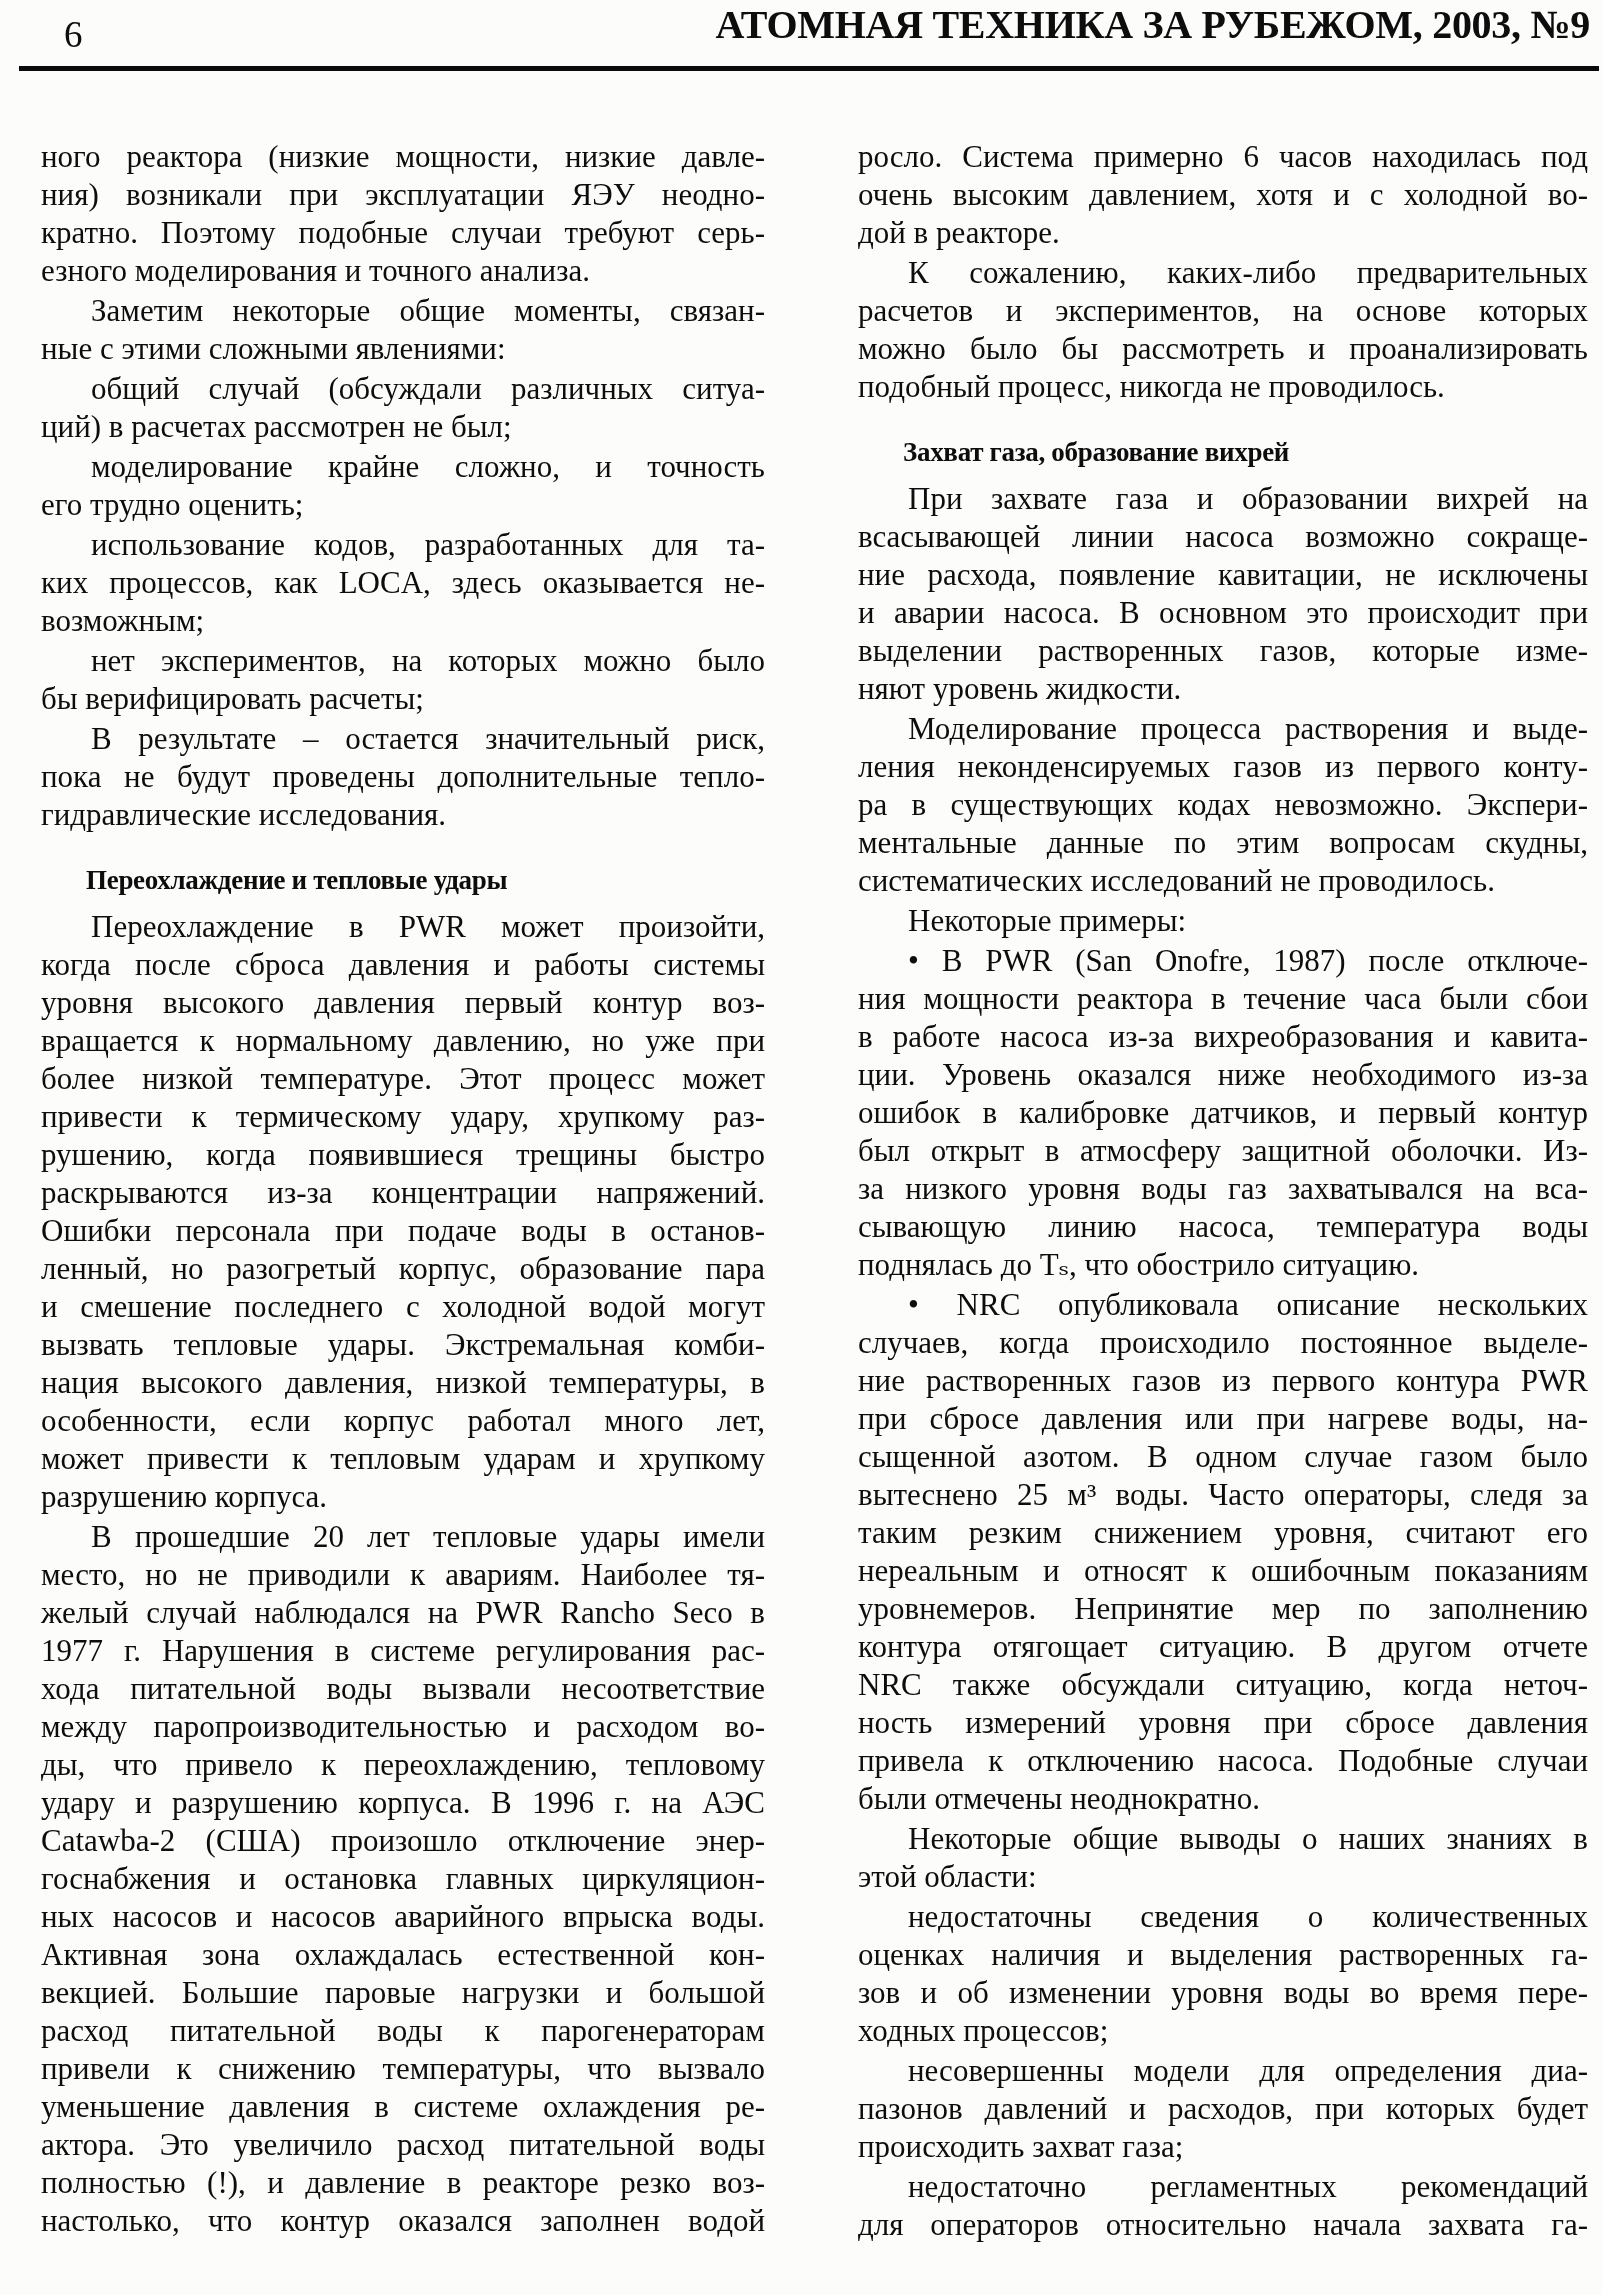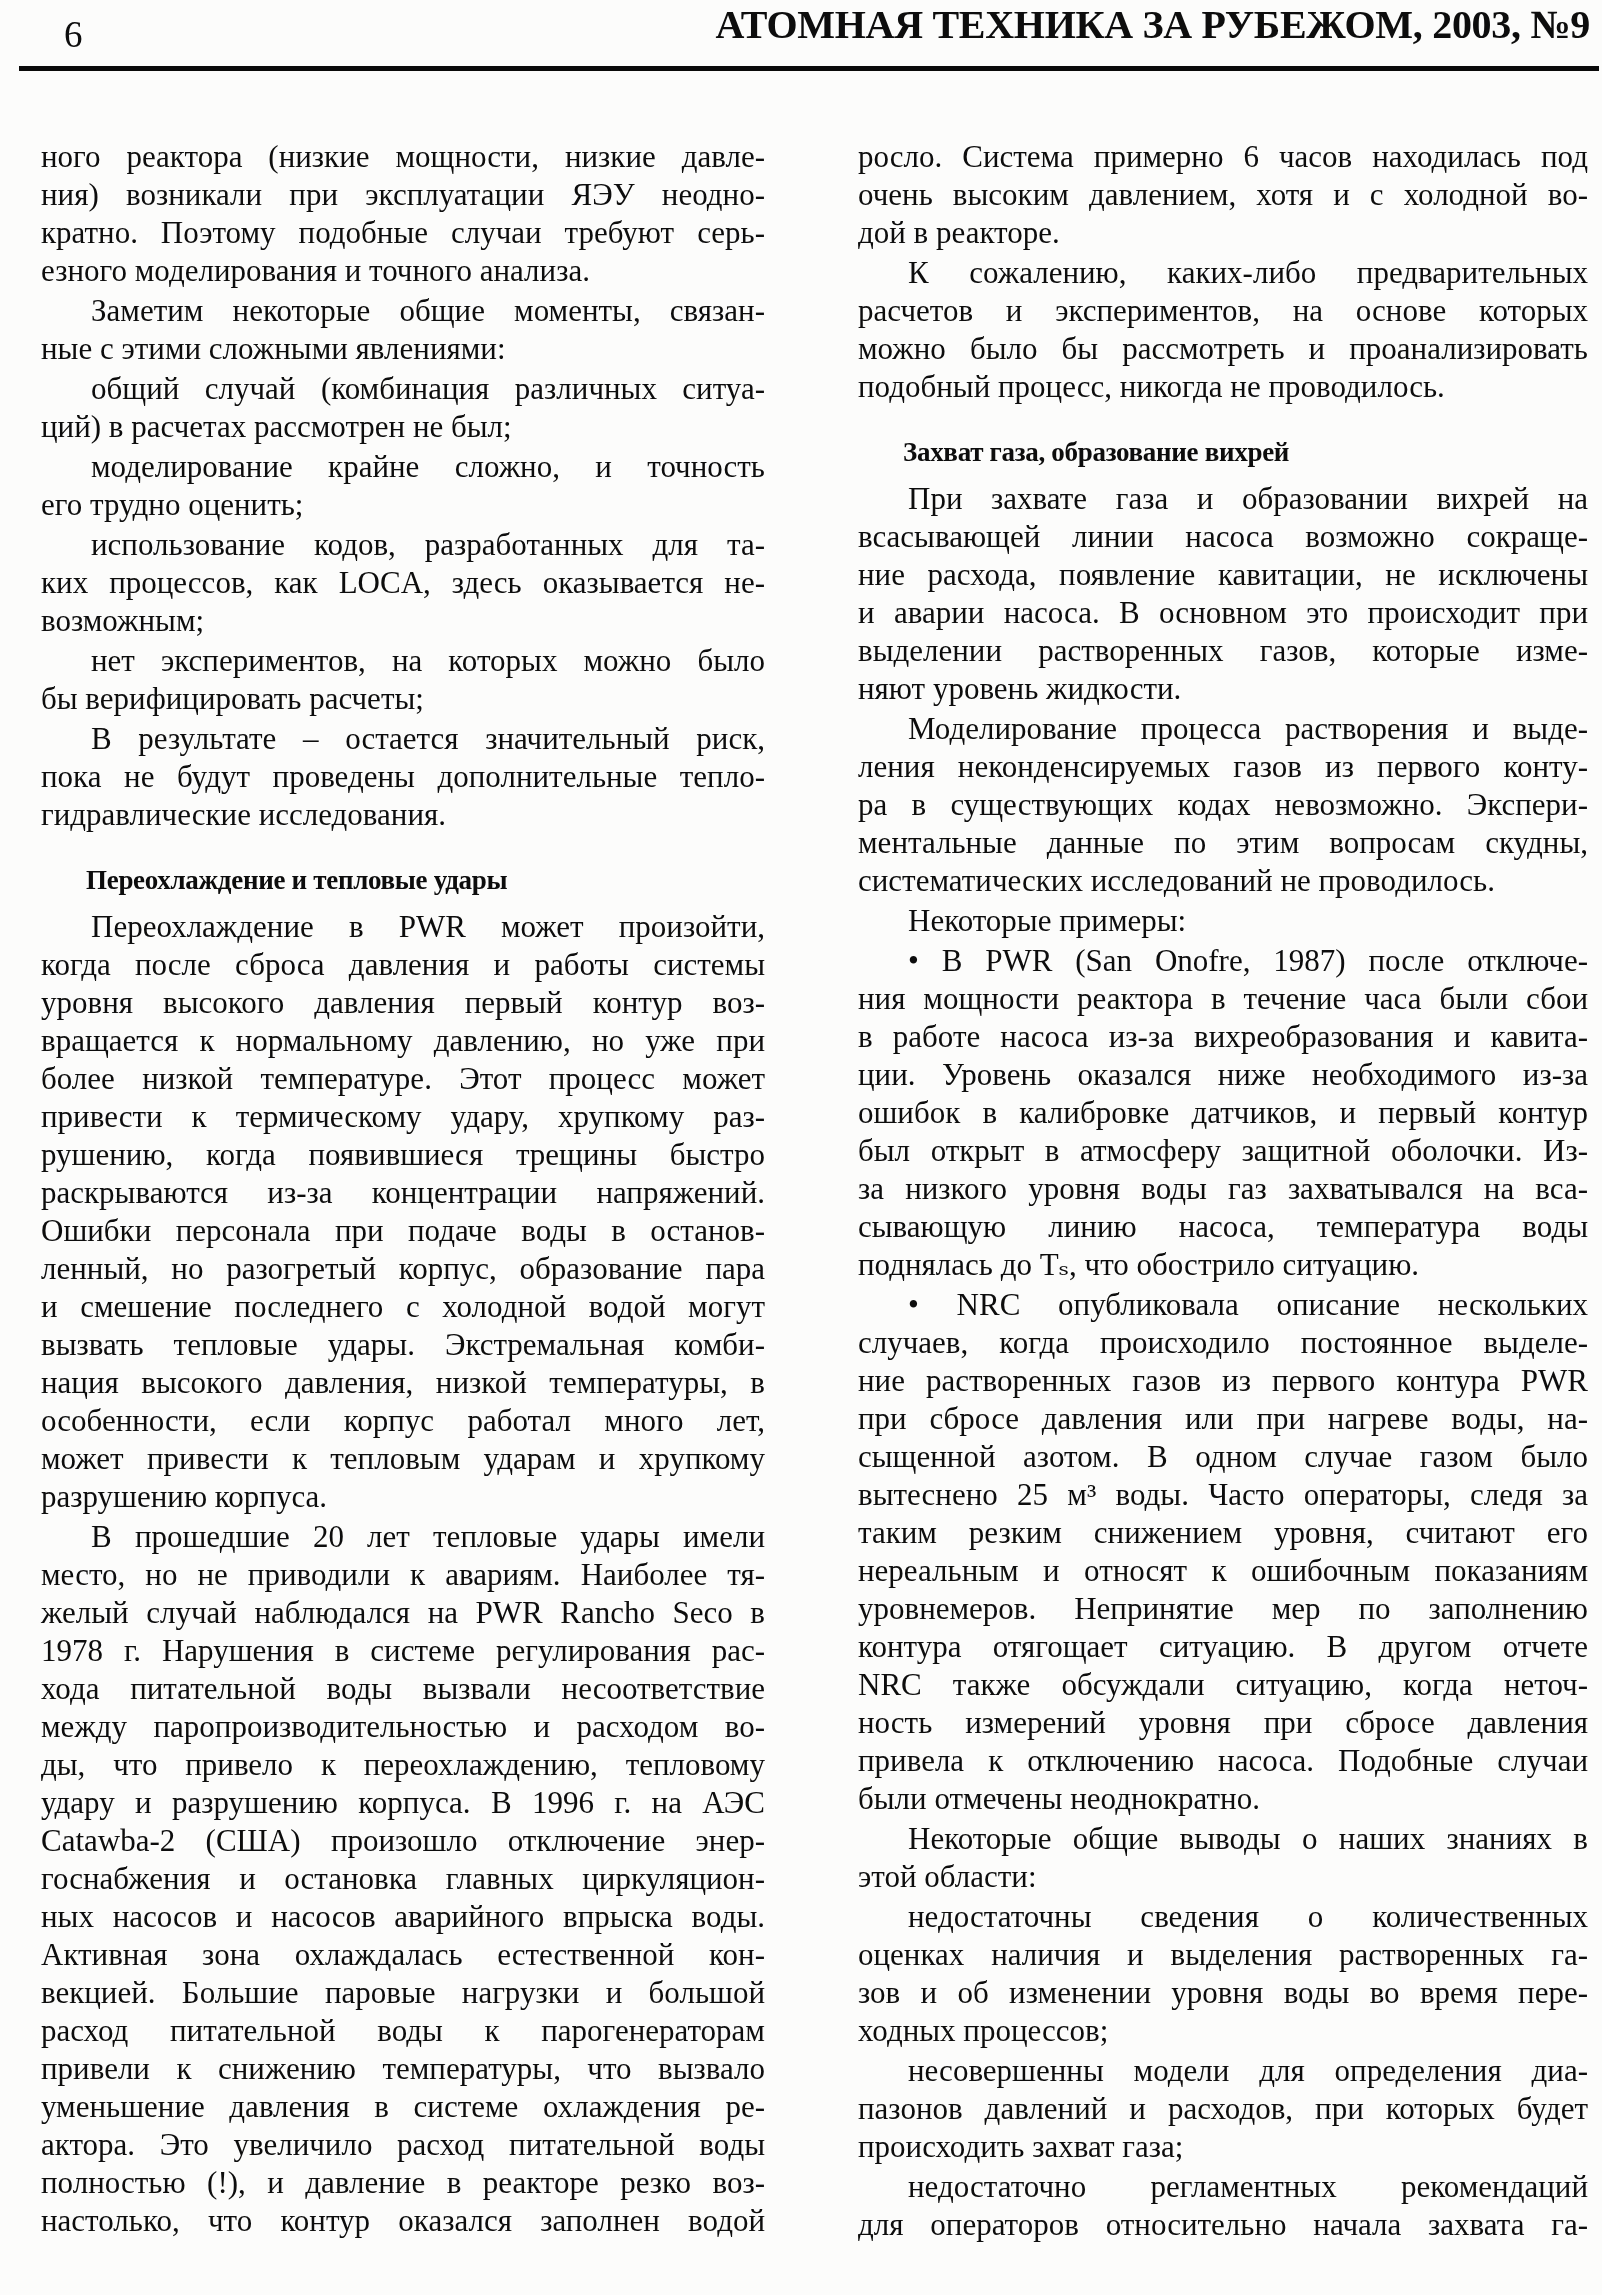--- a/index.html
+++ b/index.html
@@ -76,21 +76,21 @@
         <div class="line">ного реактора (низкие мощности, низкие давле-</div>
         <div class="line">ния) возникали при эксплуатации ЯЭУ неодно-</div>
         <div class="line">кратно. Поэтому подобные случаи требуют серь-</div>
         <div class="line last">езного моделирования и точного анализа.</div>
       </div>
       <div class="para">
         <div class="line indent">Заметим некоторые общие моменты, связан-</div>
         <div class="line last">ные с этими сложными явлениями:</div>
       </div>
       <div class="para">
-        <div class="line indent">общий случай (комбинация различных ситуа-</div>
+        <div class="line indent">общий случай (обсуждали различных ситуа-</div>
         <div class="line last">ций) в расчетах рассмотрен не был;</div>
       </div>
       <div class="para">
         <div class="line indent">моделирование крайне сложно, и точность</div>
         <div class="line last">его трудно оценить;</div>
       </div>
       <div class="para">
         <div class="line indent">использование кодов, разработанных для та-</div>
         <div class="line">ких процессов, как LOCA, здесь оказывается не-</div>
         <div class="line last">возможным;</div>
@@ -120,21 +120,21 @@
         <div class="line">вызвать тепловые удары. Экстремальная комби-</div>
         <div class="line">нация высокого давления, низкой температуры, в</div>
         <div class="line">особенности, если корпус работал много лет,</div>
         <div class="line">может привести к тепловым ударам и хрупкому</div>
         <div class="line last">разрушению корпуса.</div>
       </div>
       <div class="para">
         <div class="line indent">В прошедшие 20 лет тепловые удары имели</div>
         <div class="line">место, но не приводили к авариям. Наиболее тя-</div>
         <div class="line">желый случай наблюдался на PWR Rancho Seco в</div>
-        <div class="line">1978 г. Нарушения в системе регулирования рас-</div>
+        <div class="line">1977 г. Нарушения в системе регулирования рас-</div>
         <div class="line">хода питательной воды вызвали несоответствие</div>
         <div class="line">между паропроизводительностью и расходом во-</div>
         <div class="line">ды, что привело к переохлаждению, тепловому</div>
         <div class="line">удару и разрушению корпуса. В 1996 г. на АЭС</div>
         <div class="line">Catawba-2 (США) произошло отключение энер-</div>
         <div class="line">госнабжения и остановка главных циркуляцион-</div>
         <div class="line">ных насосов и насосов аварийного впрыска воды.</div>
         <div class="line">Активная зона охлаждалась естественной кон-</div>
         <div class="line">векцией. Большие паровые нагрузки и большой</div>
         <div class="line">расход питательной воды к парогенераторам</div>

